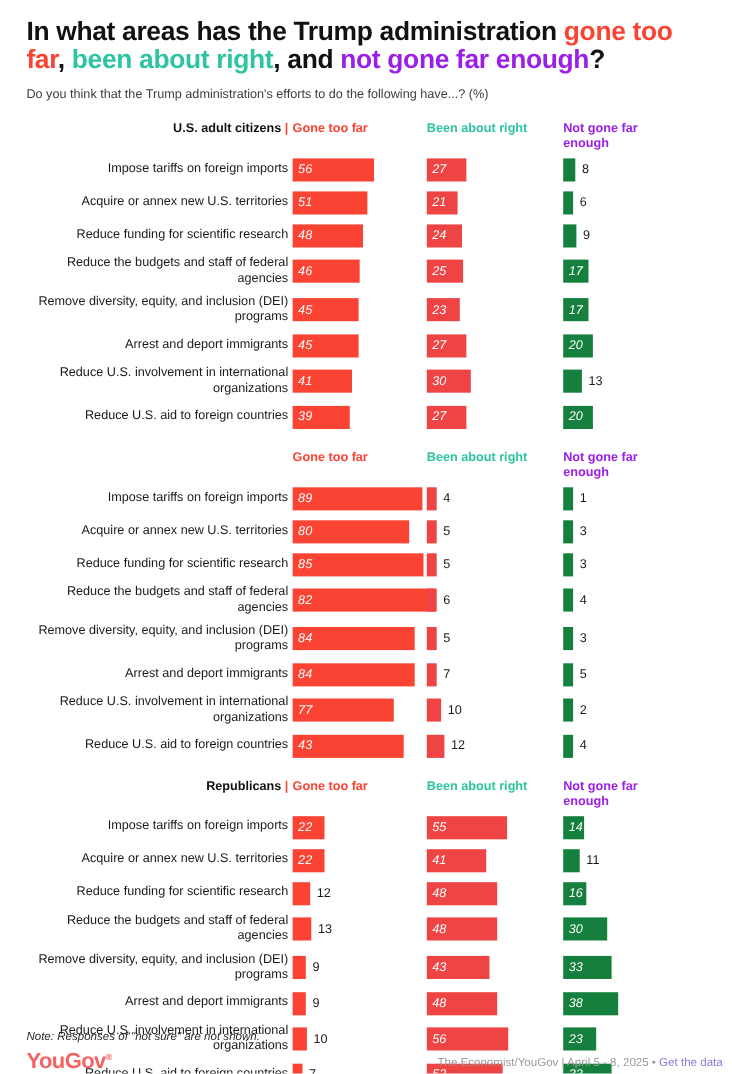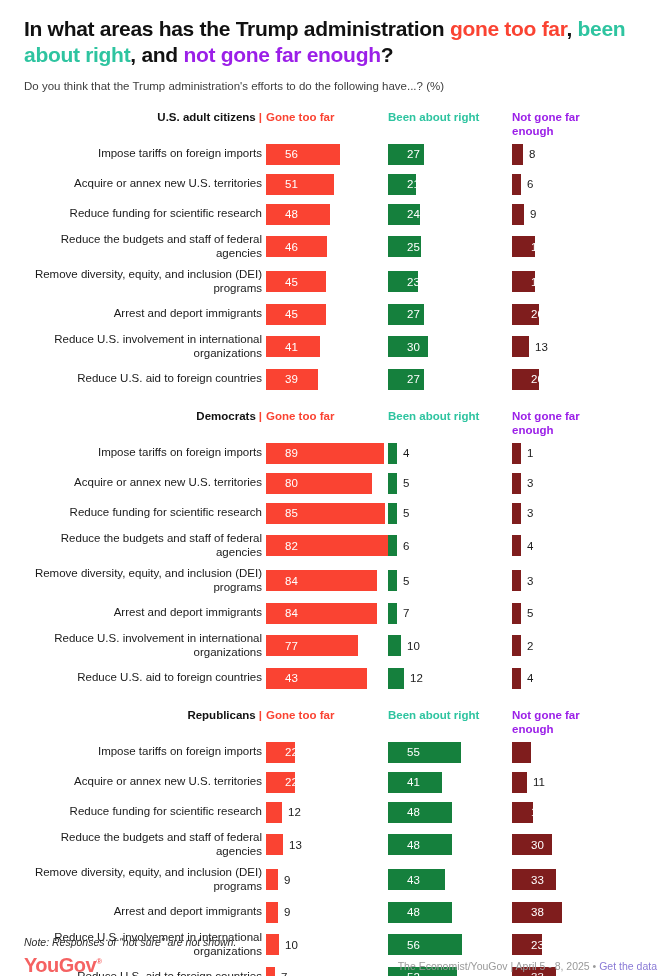--- a/index.html
+++ b/index.html
@@ -7,21 +7,21 @@
     width:665px;height:976px;
     background:#ffffff;
     font-family:"Liberation Sans", sans-serif;
     color:#1a1a1a;
     overflow:hidden;
   }
   .page{position:relative;width:665px;height:976px;box-sizing:border-box;padding:0 24px;}
 
   
   .title{
-    font-size:21px;line-height:26px;font-weight:bold;
+    font-size:24px;line-height:26px;font-weight:bold;
     letter-spacing:-0.3px;
     margin:16px 0 0 0;color:#111111;
   }
   .title .red{color:#FA4332;}
   .title .teal{color:#2EC4A0;}
   .title .purple{color:#9B1FE8;}
 
   .subtitle{
     font-size:11.5px;color:#3d3d3d;margin:11px 0 0 0;line-height:14px;
   }
@@ -57,25 +57,25 @@
   .barwrap{position:absolute;top:0;height:100%;display:flex;align-items:center;}
   .bw-red{left:242px;}
   .bw-teal{left:364px;}
   .bw-purple{left:488px;}
 
   .bar{
     height:21px;display:flex;align-items:center;
     box-sizing:border-box;
   }
   .bar.red{background:#FA4332;}
-  .bar.teal{background:#15803d;}
-  .bar.purple{background:#7f1d1d;}
+  .bar.teal{background:#ef4444;}
+  .bar.purple{background:#15803d;}
 
   .val-in{
-    color:#ffffff;font-size:11.5px;padding-left:19px;white-space:nowrap;
+    color:#ffffff;font-size:11.5px;padding-left:5px;white-space:nowrap;font-style:italic;
   }
   .val-out{
     color:#1a1a1a;font-size:11.5px;padding-left:6px;white-space:nowrap;
   }
 
   
   .note{
     position:absolute;left:24px;bottom:44px;
     font-size:10.5px;font-style:italic;color:#2b2b2b;
   }
@@ -249,21 +249,20 @@
           </div>
           <div class="barwrap bw-purple">
             <div class="bar purple" style="width: 27px;">
               <span class="val-in">20</span>
             </div>
           </div>
         </div>
       </div>
       <div class="panel">
         <div class="panel-header">
-          <div class="hdr-group"><span>Democrats</span><span class="bar-sep">|</span></div>
           <div class="hdr-col hdr-red">Gone too far</div>
           <div class="hdr-col hdr-teal">Been about right</div>
           <div class="hdr-col hdr-purple">Not gone far enough</div>
         </div>
         <div class="row">
           <div class="row-label">Impose tariffs on foreign imports</div>
           <div class="barwrap bw-red">
             <div class="bar red" style="width: 118px;">
               <span class="val-in">89</span>
             </div>

